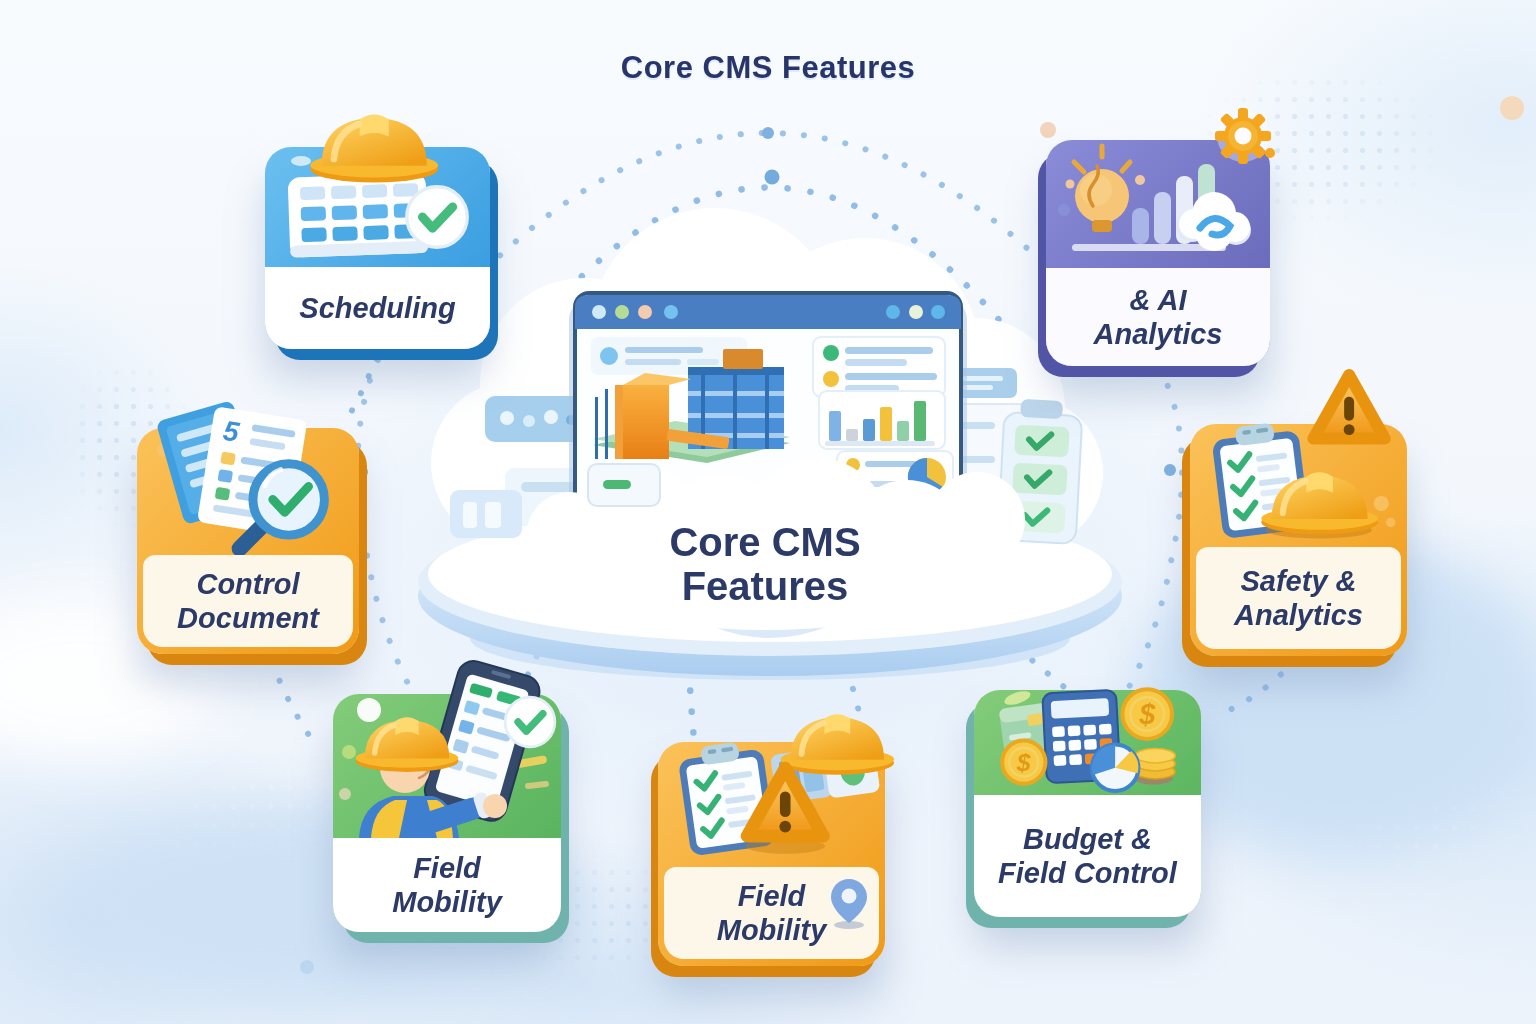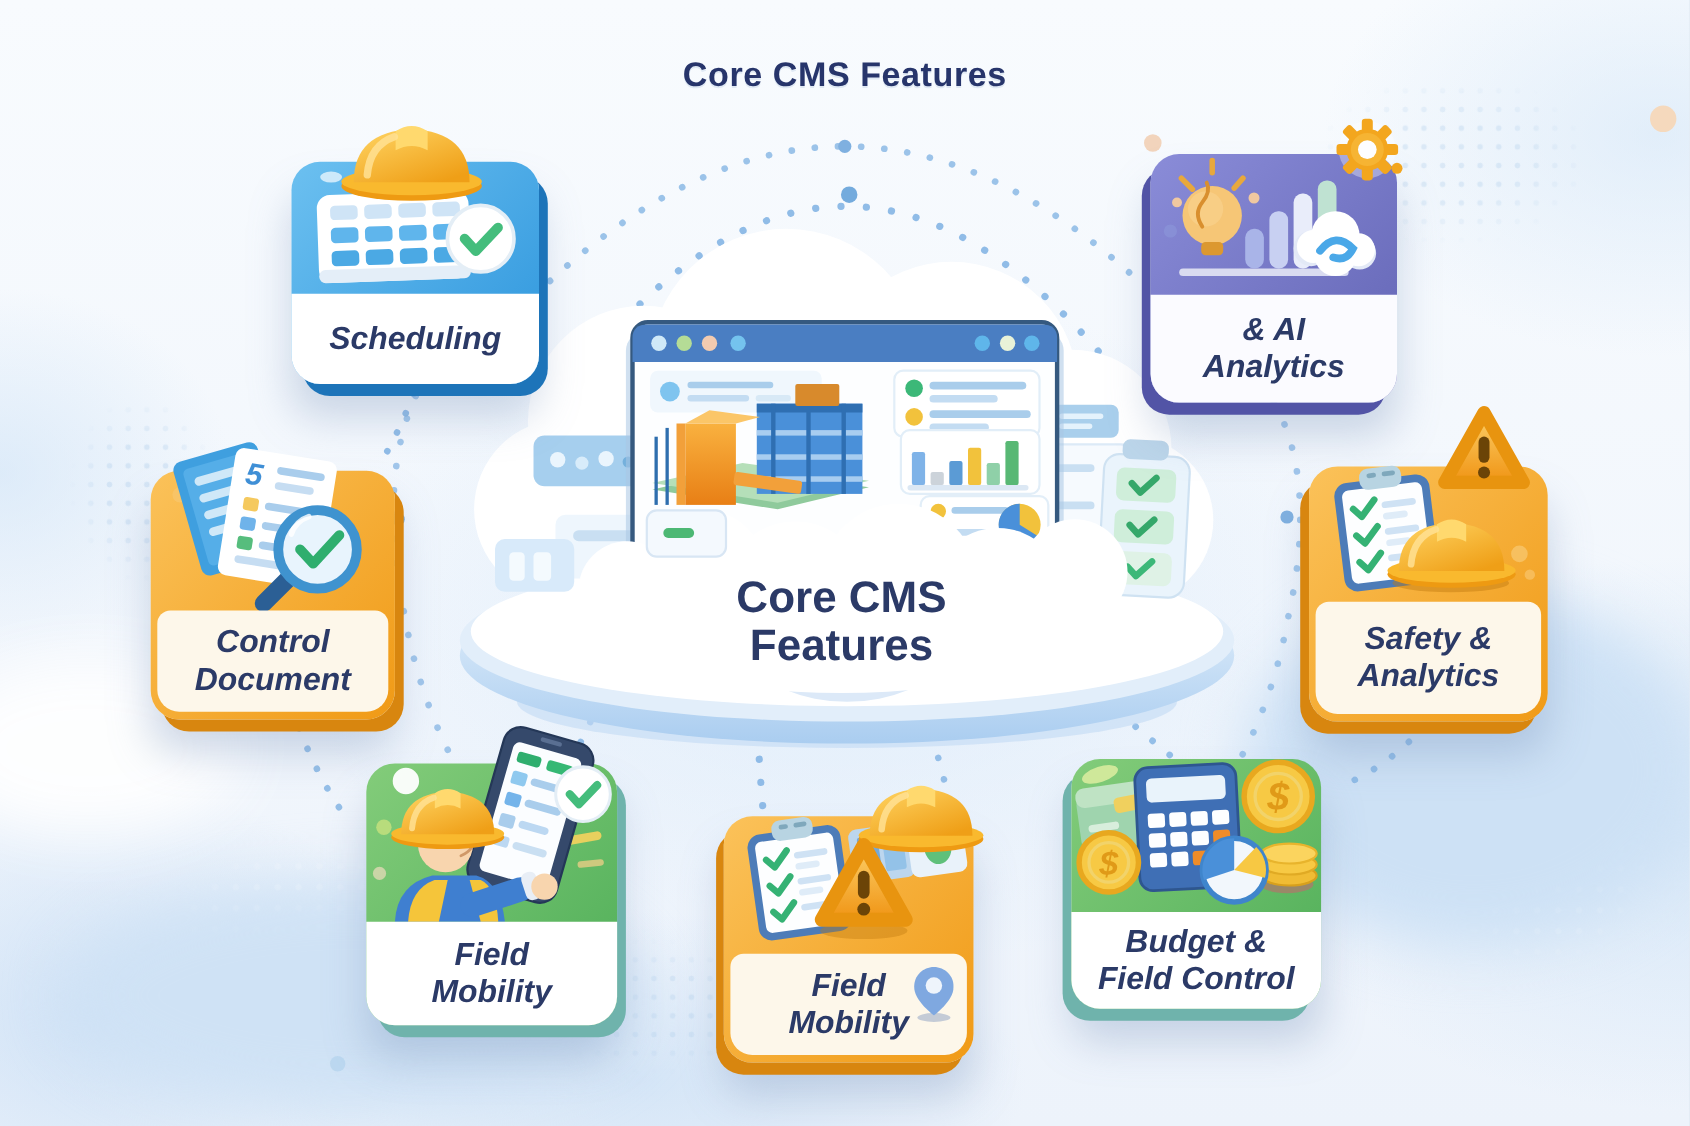--- a/index.html
+++ b/index.html
@@ -543,19 +543,19 @@
           <circle r="18" fill="none" stroke="#f2d36a" stroke-width="3"></circle>
           <text x="0" y="11" text-anchor="middle" font-size="31" font-weight="bold" fill="#e09a18">$</text>
         </g>
         <g transform="translate(148,97)">
           <circle r="29" fill="#f2f7fc" stroke="#3f85cc" stroke-width="5"></circle>
           <path d="M0 0 L0 -29 A29 29 0 0 0 -27.5 9 Z" fill="#4a90d9"></path>
           <path d="M0 0 L20 -21 A29 29 0 0 1 28 7 Z" fill="#f7c843"></path>
         </g>
       </svg>
     </div>
-    <div class="card-label" style="height:88px">
+    <div class="card-label" style="height:122px">
       <span>Budget &amp;</span>
       <span>Field Control</span>
     </div>
   </div>
 
 </div>
 
 </body></html>

